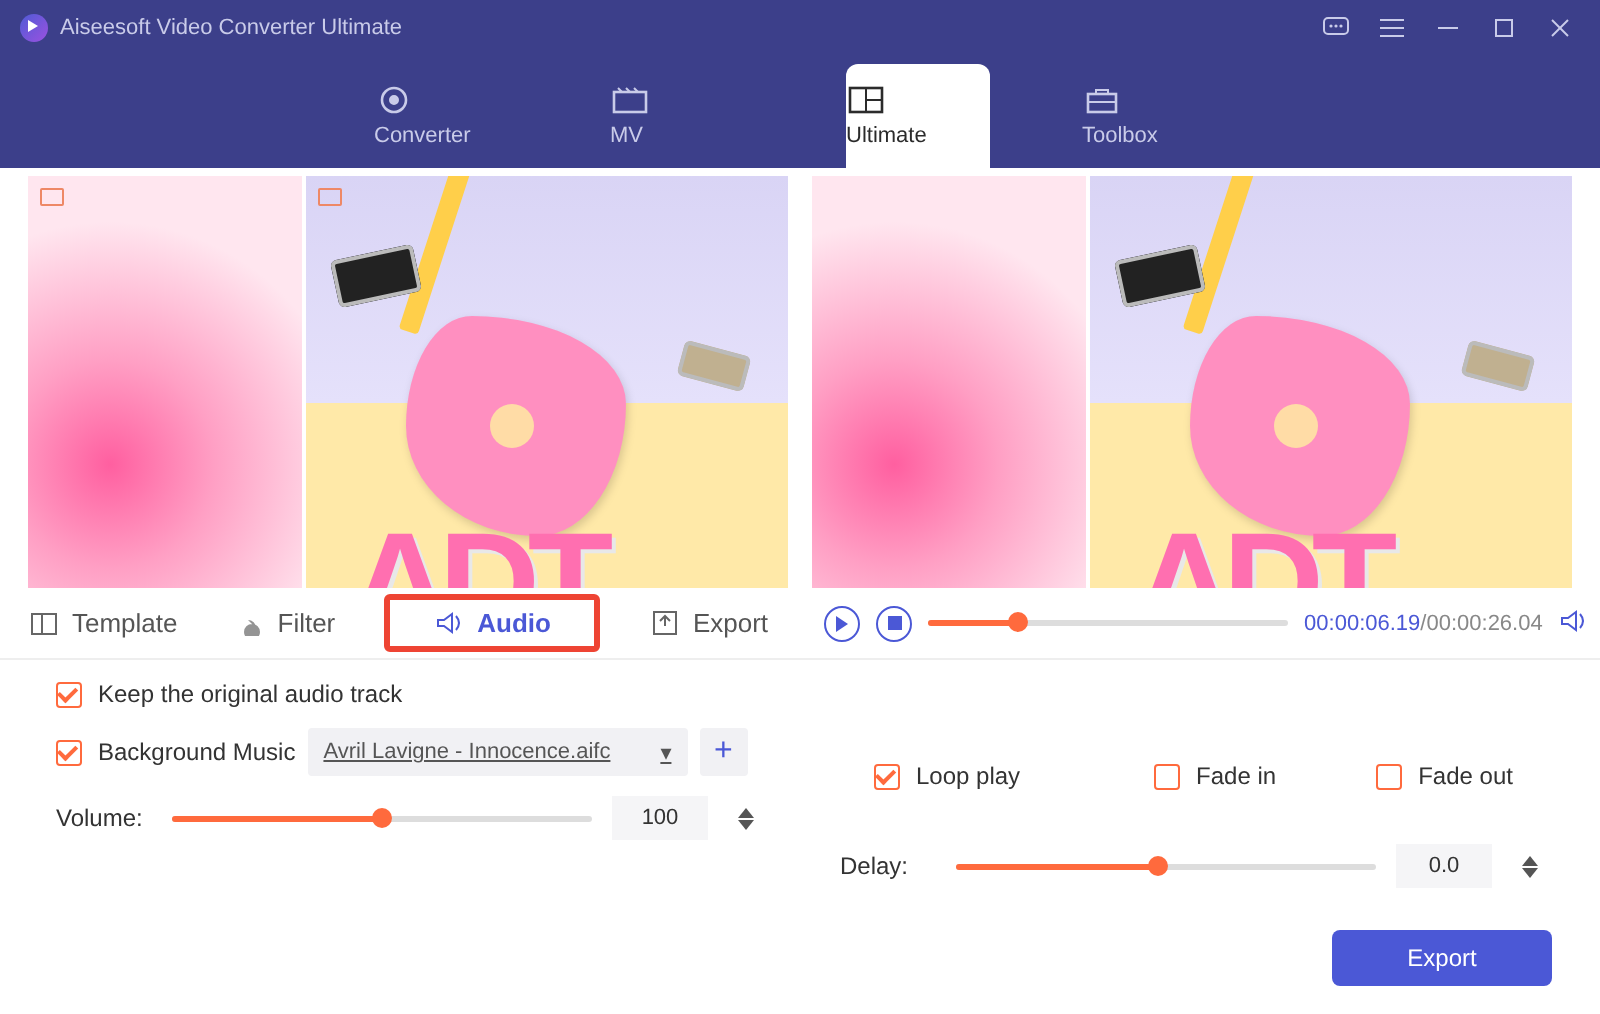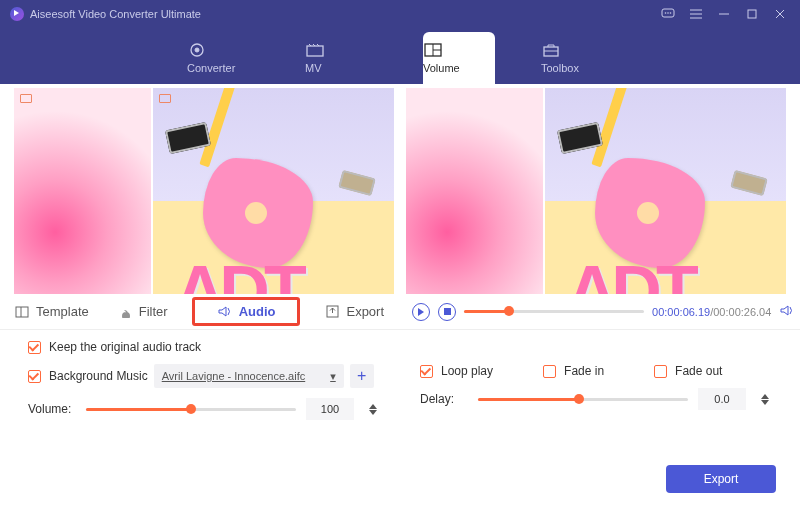--- a/index.html
+++ b/index.html
@@ -125,21 +125,21 @@
     <span>MV</span>
   </div>
   <div class="nav-tab active">
     <div class="nav-icon">
         <svg width="18" height="14" viewBox="0 0 18 14" fill="none">
           <rect x="1" y="1" width="16" height="12" stroke="currentColor" stroke-width="1.3"></rect>
           <line x1="9" y1="1" x2="9" y2="13" stroke="currentColor"></line>
           <line x1="9" y1="7" x2="17" y2="7" stroke="currentColor"></line>
         </svg>
       </div>
-    <span>Volume</span>
+    <span>Ultimate</span>
   </div>
   <div class="nav-tab">
     <div class="nav-icon">
         <svg width="18" height="14" viewBox="0 0 18 14" fill="none">
           <rect x="2" y="4" width="14" height="9" stroke="currentColor" stroke-width="1.3"></rect>
           <path d="M6 4 V2 H12 V4" stroke="currentColor"></path>
           <line x1="2" y1="8" x2="16" y2="8" stroke="currentColor"></line>
         </svg>
       </div>
     <span>Toolbox</span>
@@ -261,21 +261,21 @@
         <div class="numbox">100</div>
         <div class="spin">
             <div class="up"></div>
             <div class="dn"></div>
           </div>
       </div>
     </div>
 
     <div class="col">
       <div class="checks-group">
-        <div class="row" style="margin:0">
+        <div class="row" style="margin:17px">
           <span class="chk checked"></span>
           <span>Loop play</span>
         </div>
         <div class="row" style="margin:0">
           <span class="chk"></span>
           <span>Fade in</span>
         </div>
         <div class="row" style="margin:0">
           <span class="chk"></span>
           <span>Fade out</span>

